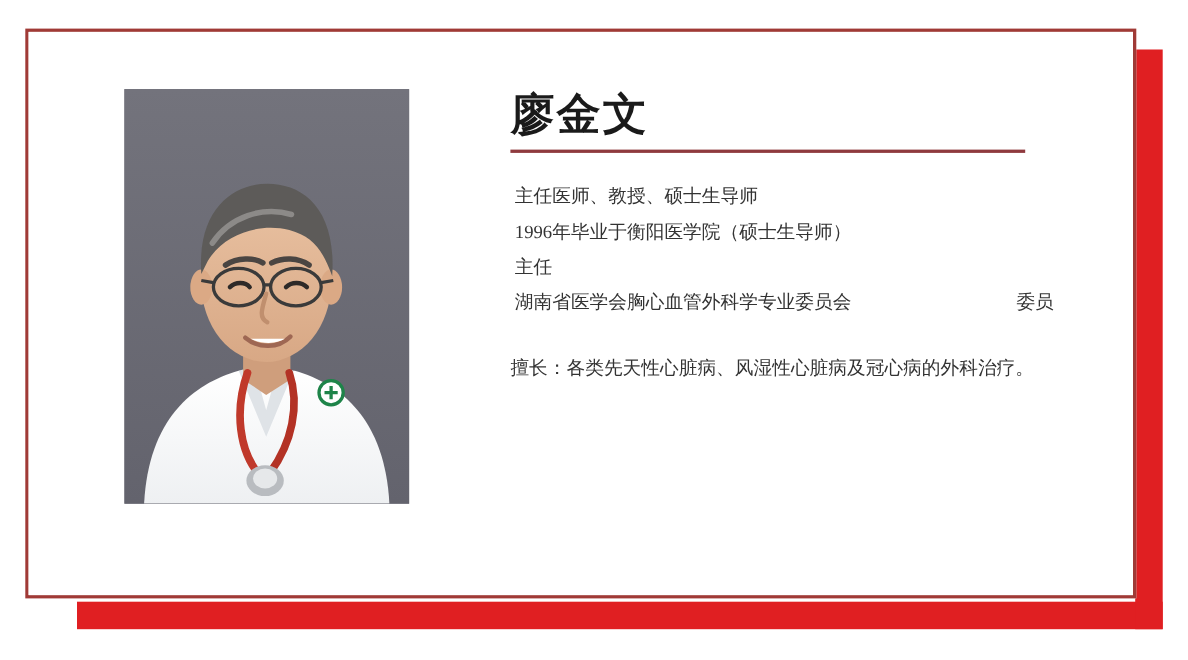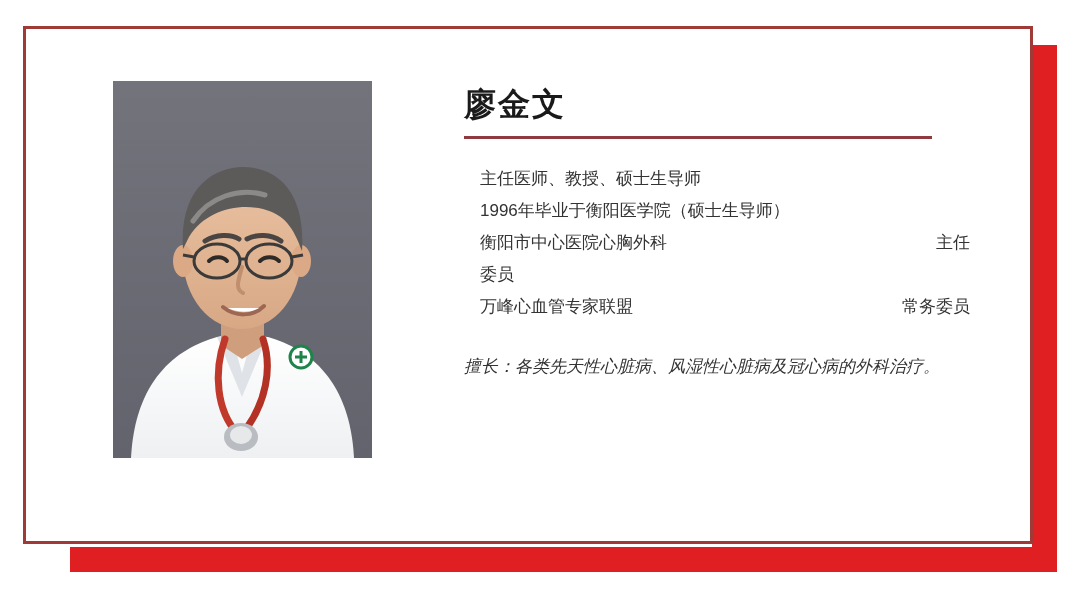--- a/index.html
+++ b/index.html
@@ -70,37 +70,38 @@
   
   .info {
     position: absolute;
     left: 436px;
     top: 52px;
     width: 526px;
   }
   .doctor-name {
     font-family: "Liberation Serif", "DejaVu Serif", serif;
     font-weight: bold;
-    font-size: 32px;
+    font-size: 40px;
     line-height: 46px;
     color: #1a1a1a;
     letter-spacing: 2px;
     margin: 0 0 6px 0;
     padding-left: 2px;
   }
   .rule {
     width: 468px;
     height: 3px;
     background: #8f3a3e;
     margin: 9px 0 24px 2px;
   }
   .bio-list {
     list-style: none;
-    margin: 16px;
+    margin: 4px;
     padding: 0 0 0 2px;
+    font-family: Liberation Serif, serif;
   }
   .bio-row {
     display: flex;
     justify-content: space-between;
     align-items: baseline;
     font-size: 17px;
     line-height: 32px;
     color: #333333;
     width: 490px;
   }
@@ -108,21 +109,20 @@
   .bio-row .role {
     white-space: nowrap;
     text-align: center;
   }
   .specialty {
     margin: 30px 0 0 2px;
     font-size: 17px;
     line-height: 28px;
     color: #333333;
     width: 516px;
-    font-style: italic;
   }
 </style>
 </head>
 <body>
 
 <div class="stage">
 
   <div class="red-frame"></div>
   <div class="dark-frame"></div>
 
@@ -196,29 +196,25 @@
       <ul class="bio-list">
         <li class="bio-row">
           <span class="label">主任医师、教授、硕士生导师</span>
           <span class="role"></span>
         </li>
         <li class="bio-row">
           <span class="label">1996年毕业于衡阳医学院（硕士生导师）</span>
           <span class="role"></span>
         </li>
         <li class="bio-row">
-          <span class="label">衡阳市中心医院心胸外科</span>
           <span class="role">主任</span>
         </li>
         <li class="bio-row">
+          <span class="label">湖南省医学会胸心血管外科学专业委员会</span>
           <span class="role">委员</span>
-        </li>
-        <li class="bio-row">
-          <span class="label">万峰心血管专家联盟</span>
-          <span class="role">常务委员</span>
         </li>
       </ul>
 
       <p class="specialty">擅长：各类先天性心脏病、风湿性心脏病及冠心病的外科治疗。</p>
 
     </div>
   </div>
 </div>
 
 </body></html>

